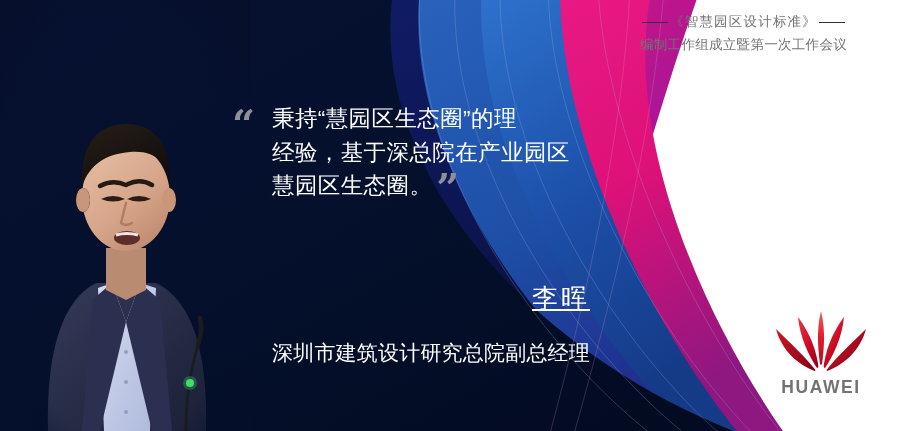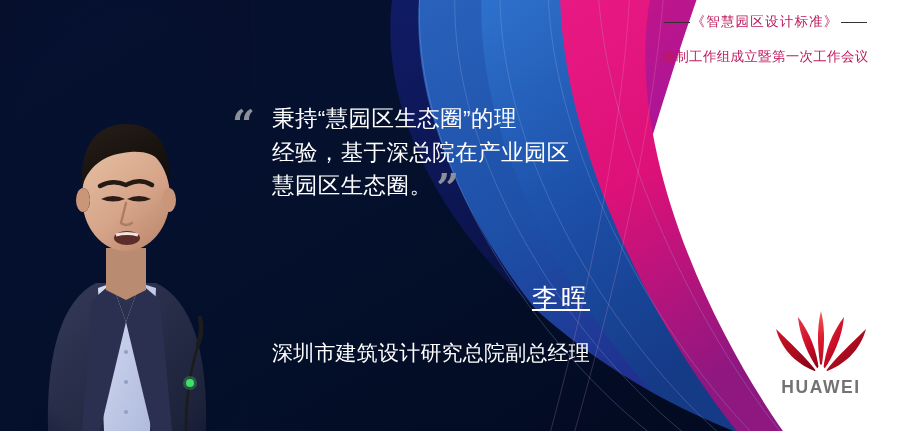--- a/index.html
+++ b/index.html
@@ -23,34 +23,33 @@
     width: 900px; height: 431px;
     display: block;
   }
 
   
   .header {
     position: absolute;
     left: 640px;
     top: 12px;
     width: 250px;
-    text-align: center;
-    color: #be185d;
+    color: #737373;
     line-height: 1.45;
   }
   .header-line1 {
     font-size: 13.5px;
     letter-spacing: 1.2px;
     white-space: nowrap;
   }
   .header-line2 {
     font-size: 13.5px;
     letter-spacing: 0.3px;
     white-space: nowrap;
-    margin-top: 15px;
+    margin-top: 3px;
   }
   .rule {
     display: inline-block;
     width: 26px;
     height: 1px;
     background: #333;
     vertical-align: middle;
     margin: 0 2px;
   }
 

